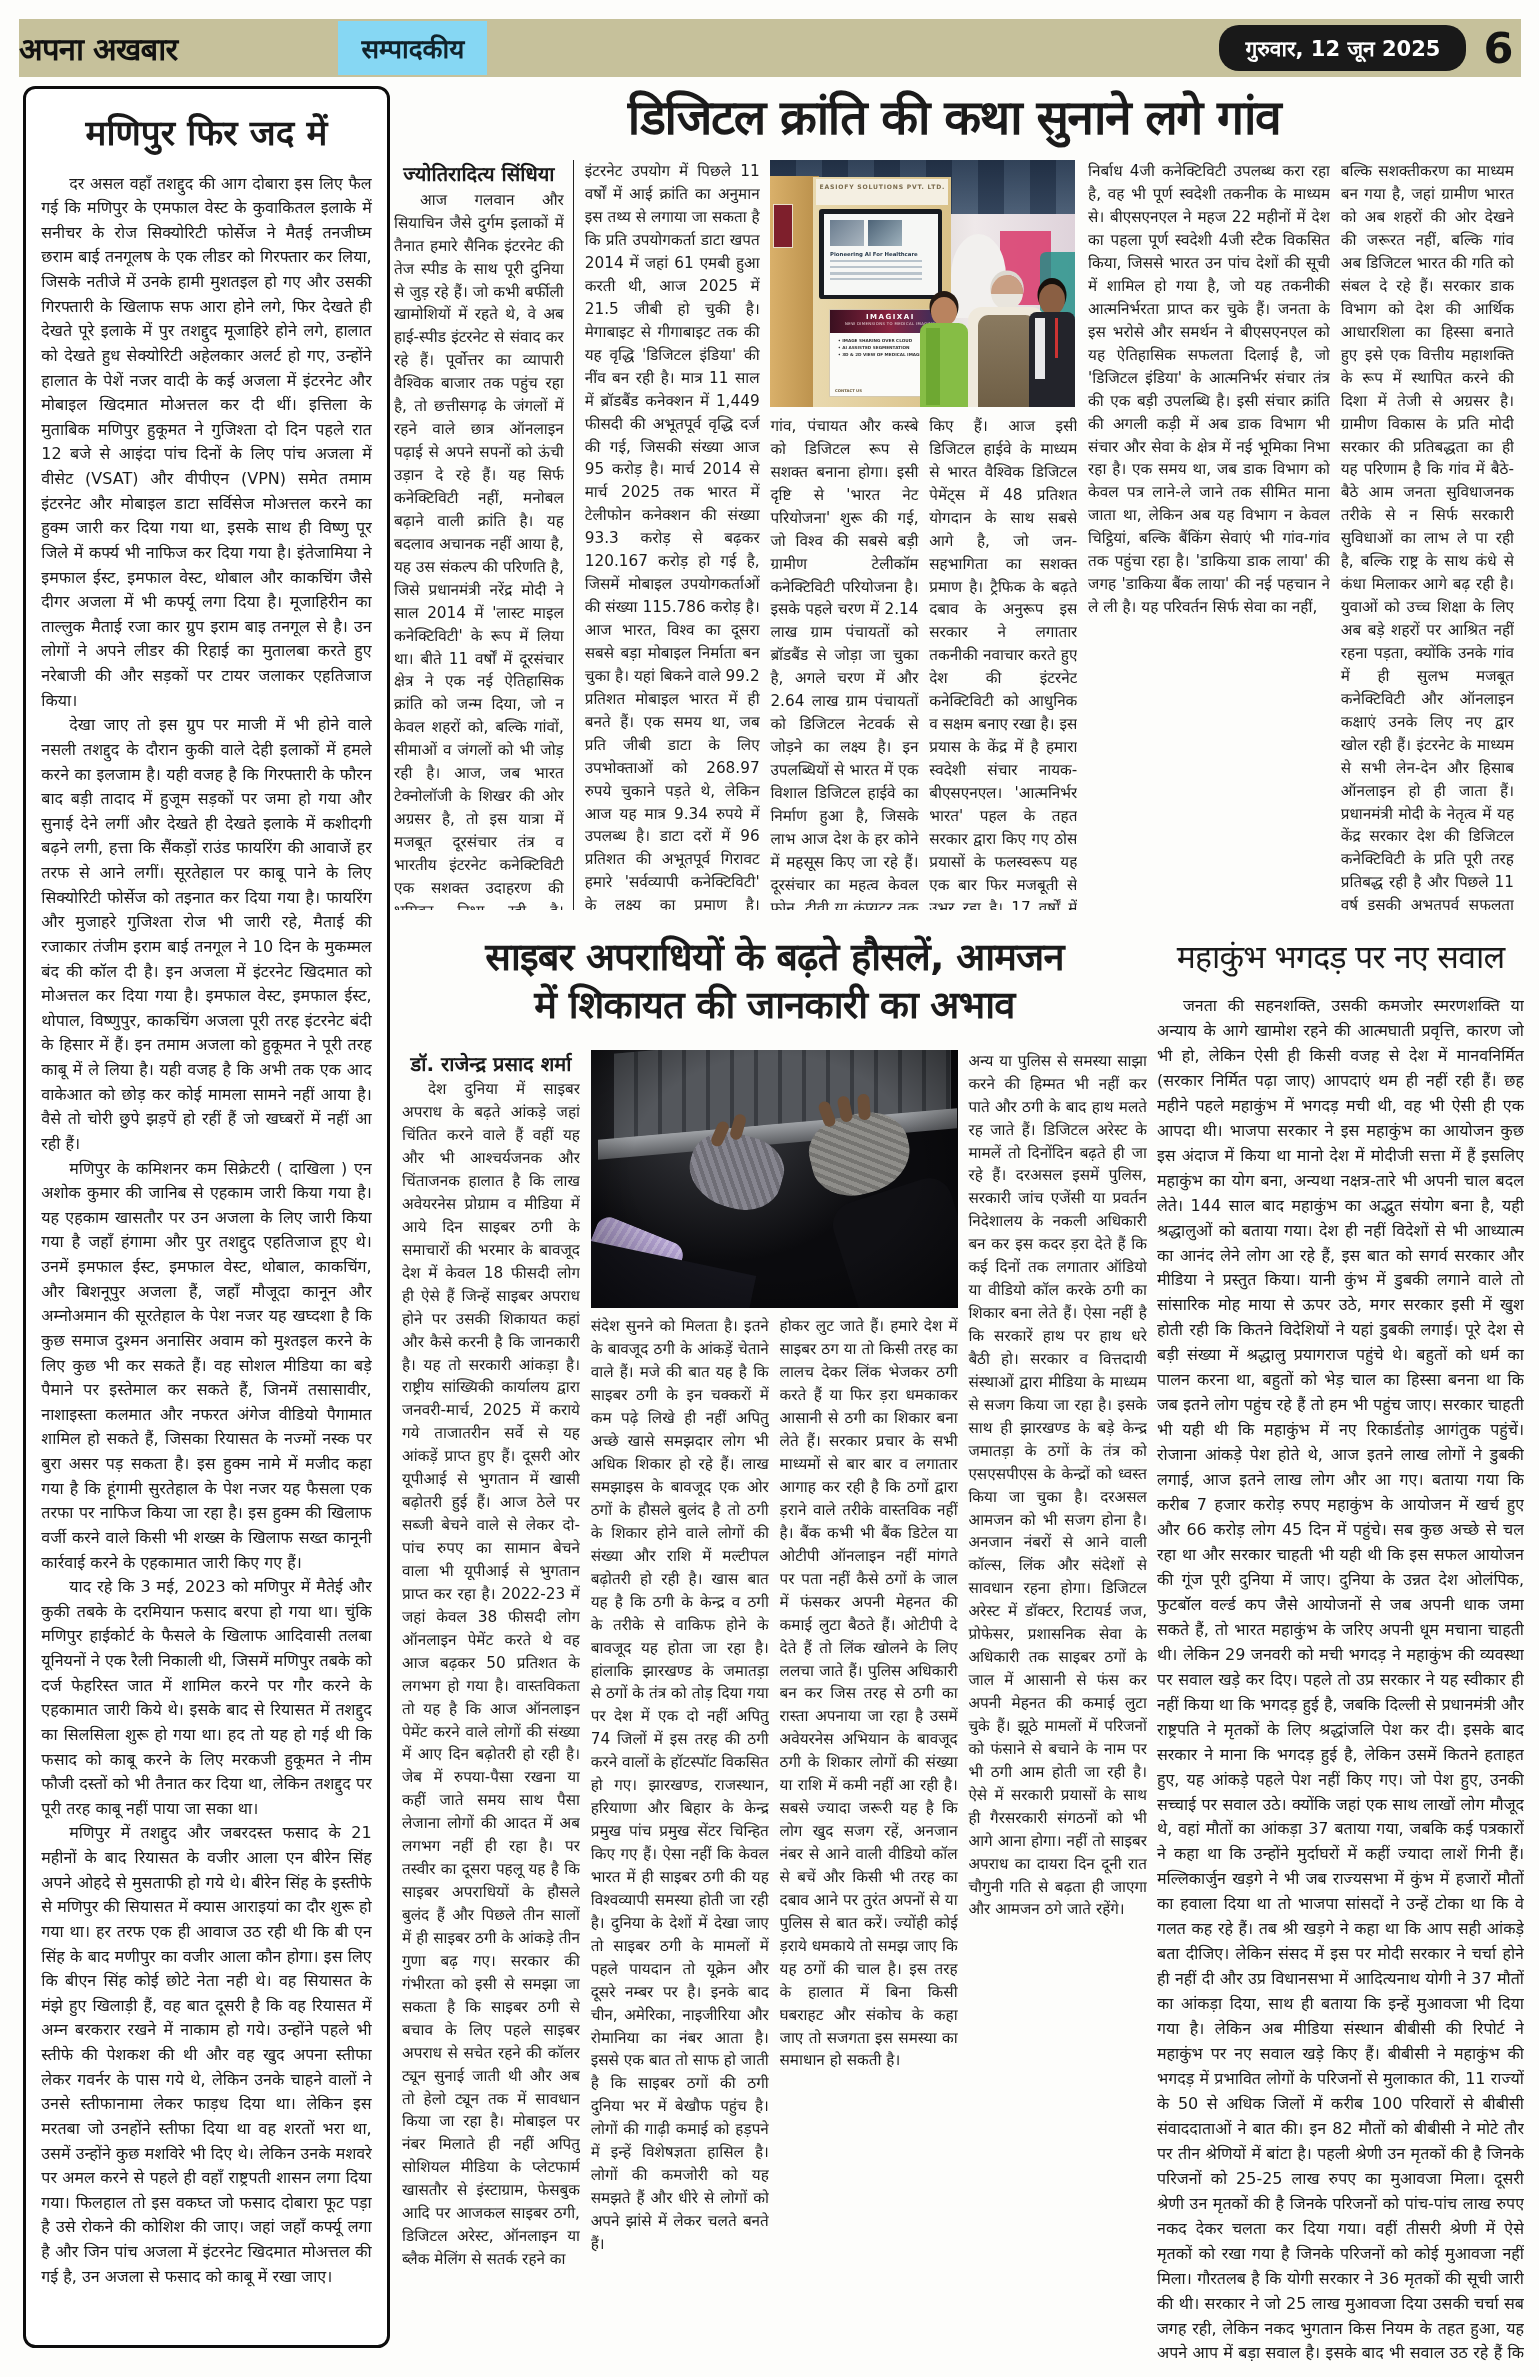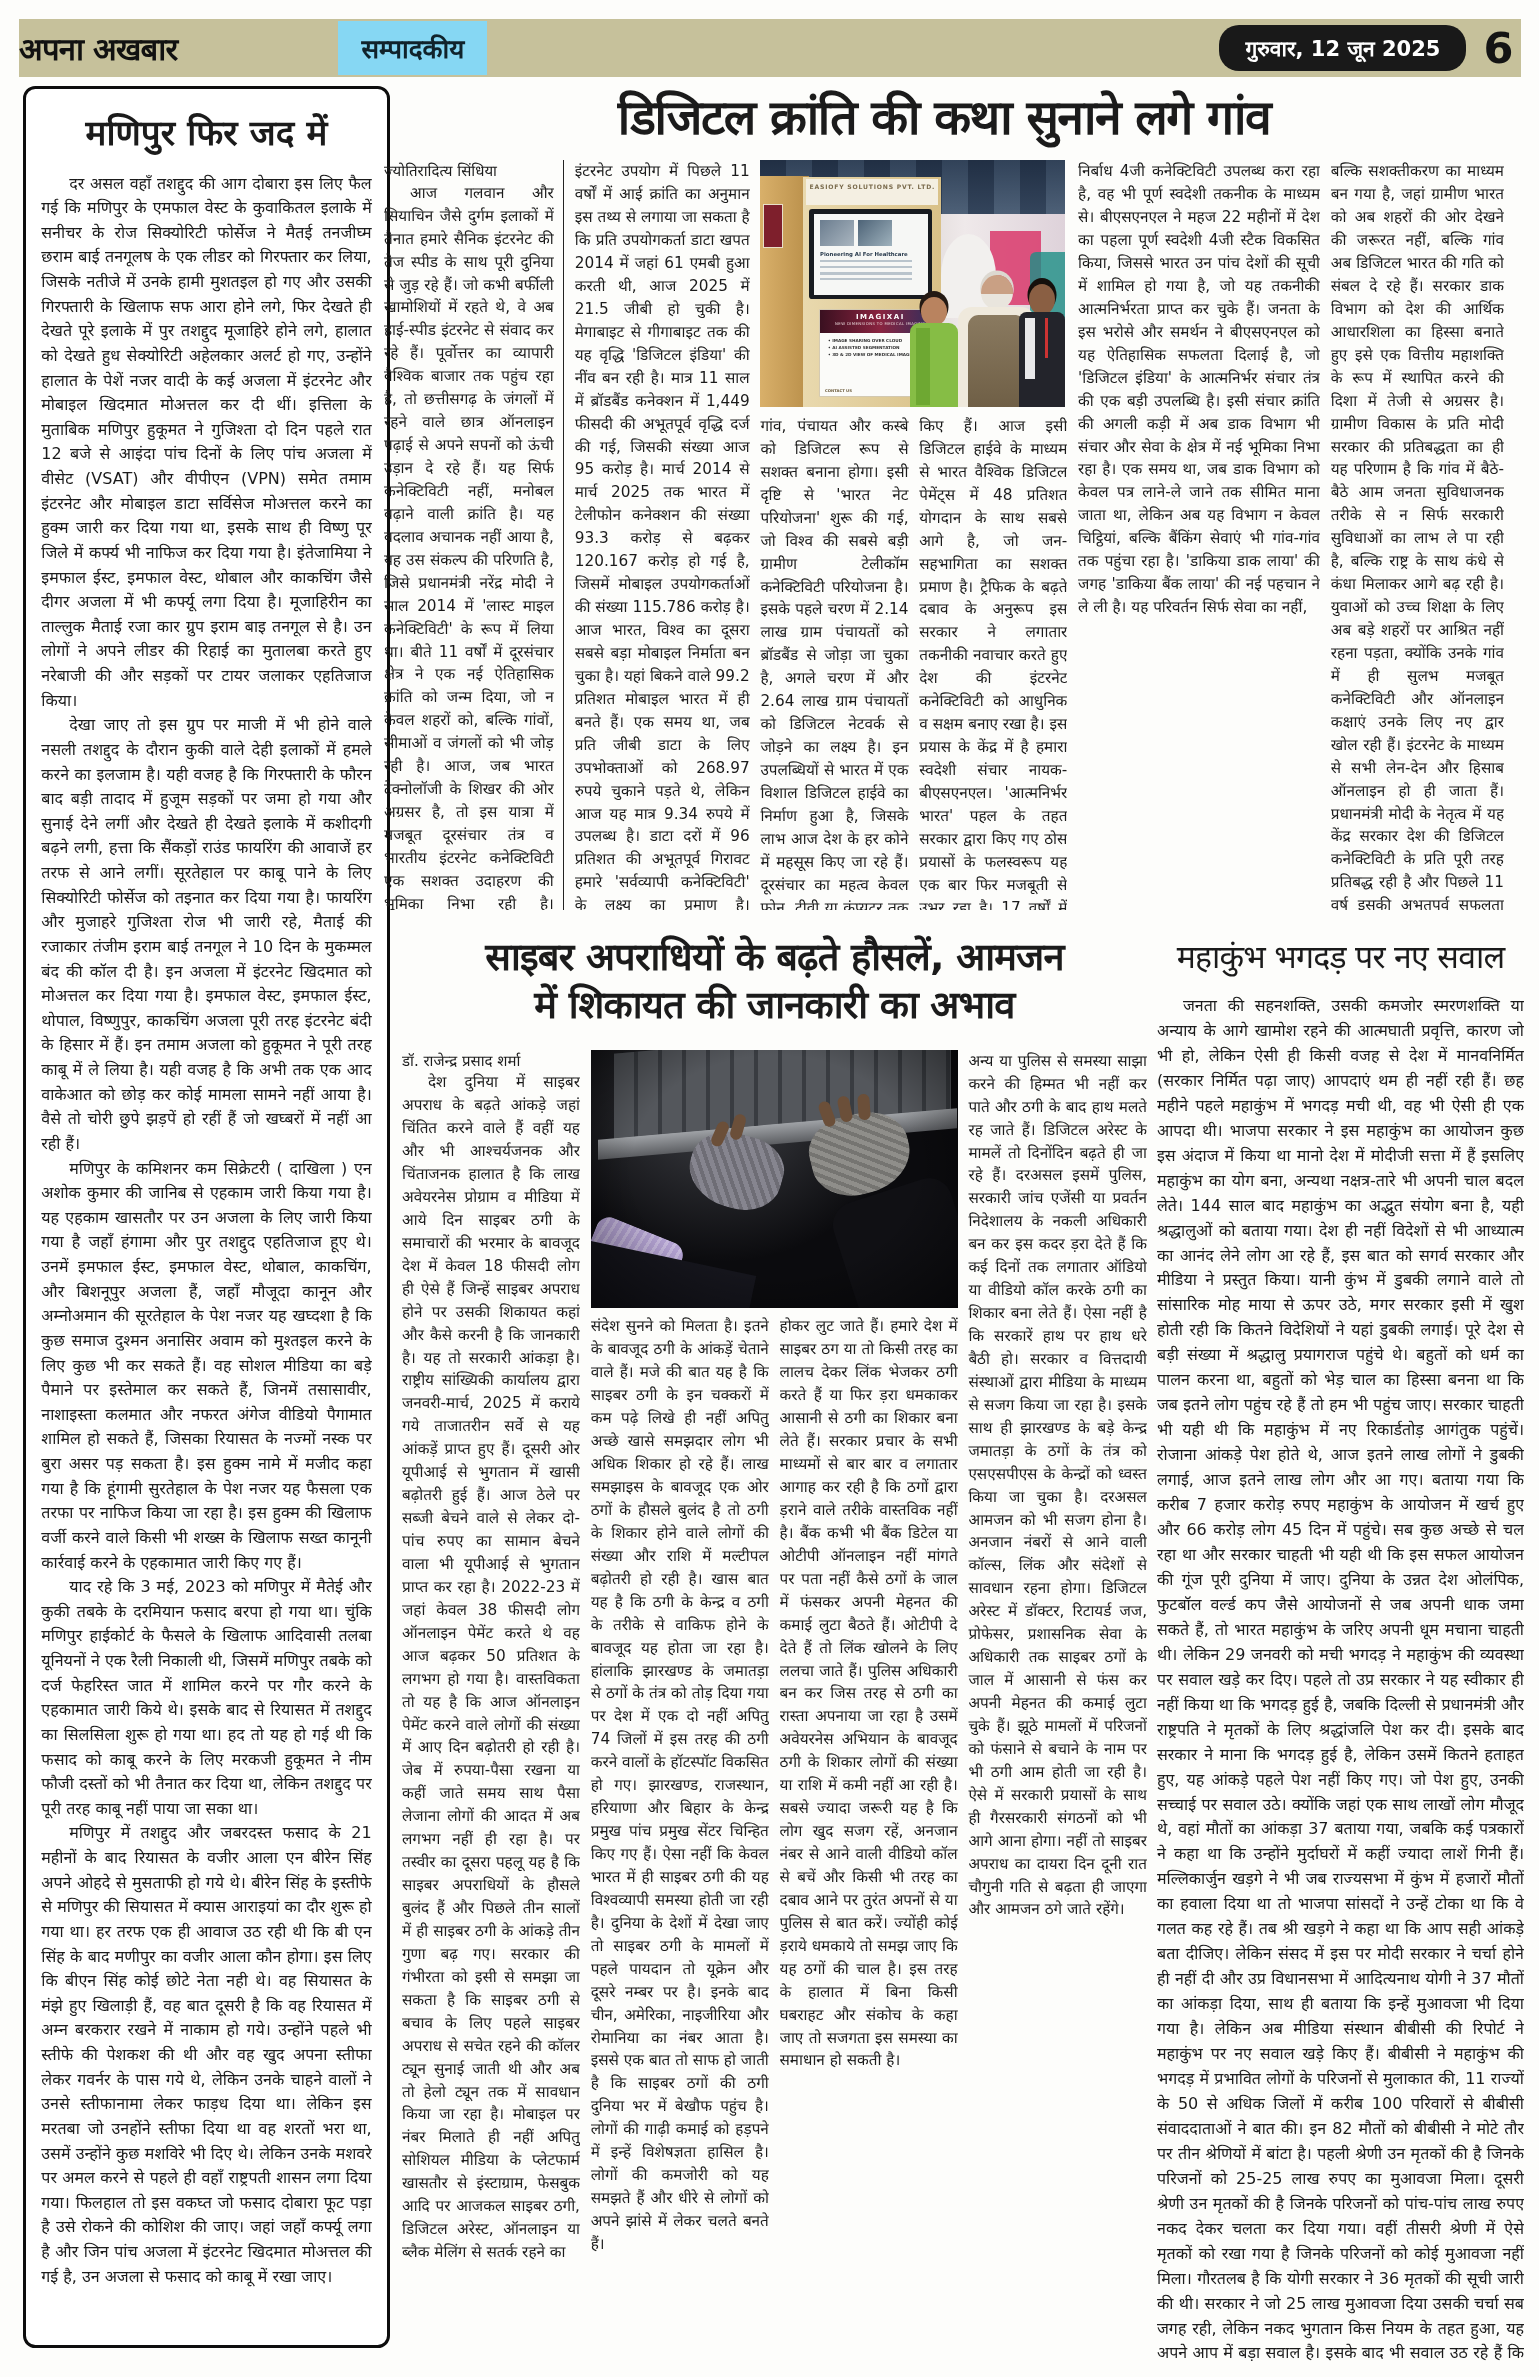--- a/index.html
+++ b/index.html
@@ -16,24 +16,24 @@
   .page-num { font-size:43px; font-weight:800; color:#141414; }
 
   
   .editorial { position:absolute; left:23px; top:86px; width:367px; height:2262px; border:3.8px solid #0d0d0d; border-radius:12.3px; padding:14px 15.3px; overflow:hidden; background:#fff; }
   .editorial h2 { text-align:center; font-size:35px; font-weight:800; margin:4.6px 0 17px; }
   .editorial p.ed { font-size:16px; line-height:1.54; text-align:justify; text-indent:28px; }
 
   
   .txt { font-size:15.3px; line-height:1.5; text-align:justify; overflow:hidden; }
   .indent { text-indent:26px; }
-  .byline { text-align:left; font-weight:400; font-size:15px; margin-bottom:1.5px; }
-
-  
-  .digital { position:absolute; left:384px; top:83px; width:1120px; height:847px; overflow:hidden; }
+  .byline { text-align:center; font-weight:700; font-size:20px; margin-bottom:1.5px; }
+
+  
+  .digital { position:absolute; left:394px; top:83px; width:1120px; height:847px; overflow:hidden; }
   .digital h1 { font-size:48px; font-weight:800; text-align:center; letter-spacing:-1.5px; margin-bottom:12.3px; }
   .digital-body { display:flex; gap:10.7px; height:750px; overflow:hidden; }
   .dcol1 { width:180px; flex:none; border-right:1.5px solid #222; padding-right:9.2px; }
   .dcol2 { width:175px; flex:none; }
   .dmid  { width:307px; flex:none; display:flex; flex-direction:column; }
   .dcol4 { width:242px; flex:none; }
   .dcol5 { flex:1; }
   .subcols { display:flex; gap:10.7px; flex:1; overflow:hidden; margin-top:7.7px; }
   .subcols .txt { flex:1; }
 

